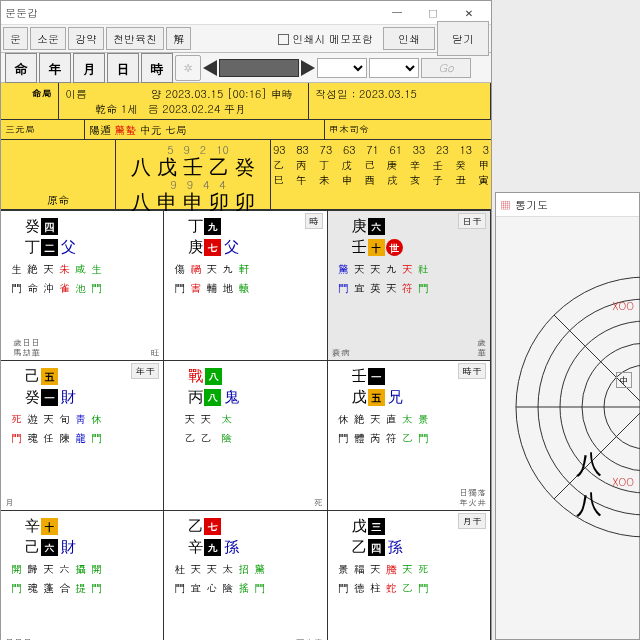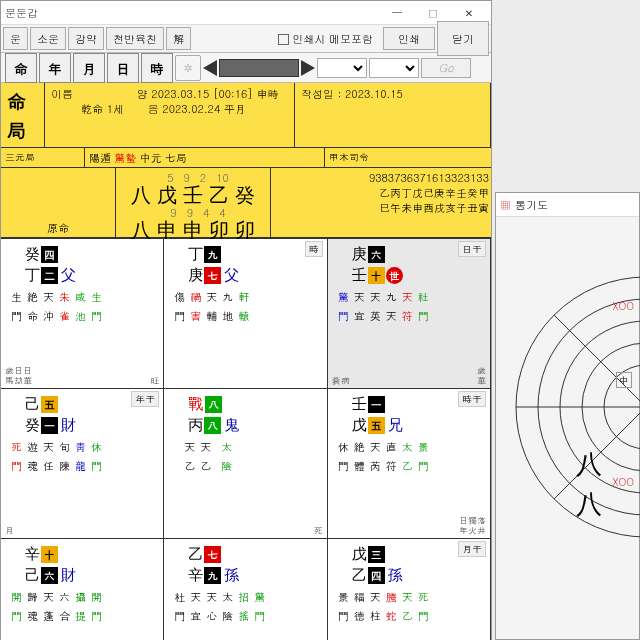--- a/index.html
+++ b/index.html
@@ -16,32 +16,32 @@
 .bigbtn{border:1px solid #888;background:#f0f0f0;padding:4px 8px;font-size:14px;font-weight:bold}
 .gear{width:26px;height:26px;border:1px solid #aaa;border-radius:2px;display:flex;align-items:center;justify-content:center;color:#bbb}
 .tri{width:0;height:0;border-top:8px solid transparent;border-bottom:8px solid transparent}
 .tri.l{border-right:14px solid #333}
 .tri.r{border-left:14px solid #333}
 .slider{flex:0 0 80px;height:18px;background:#666;border:1px solid #333}
 .dd{width:50px;height:20px;border:1px solid #aaa;background:#fff}
 .go{width:50px;height:20px;border:1px solid #aaa;background:#f0f0f0;color:#aaa;display:flex;align-items:center;justify-content:center;font-style:italic}
 .infobar{display:flex;border-bottom:1px solid #333}
 .infobar>div{border-right:1px solid #333;padding:3px 6px}
-.ib1{width:44px;font-size:20px;font-weight:bold;text-align:left}
+.ib1{width:58px;font-size:10px;font-weight:bold;text-align:right}
 .ib2{width:250px}
 .ib3{flex:1}
 .sub{display:flex;border-bottom:1px solid #333}
 .sub>div{border-right:1px solid #333;padding:2px 4px;font-size:10px}
 .pillars{display:flex;border-bottom:1px solid #333;height:70px}
 .pcol{border-right:1px solid #333;padding:2px;text-align:center;font-size:10px}
 .pc1{flex:0 0 115px;display:flex;flex-direction:column;justify-content:flex-end}
 .pc3{flex:0 0 155px}
 .pc4{flex:1}
 .bigch{font-size:20px;font-family:serif;line-height:1}
-.numrow{display:flex;justify-content:flex-end;font-size:10px}
+.numrow{display:flex;justify-content:space-between;font-size:10px}
 .grid3{display:grid;grid-template-columns:1fr 1fr 1fr;grid-template-rows:repeat(3,150px);border-top:1px solid #333}
 .cell{border-right:1px solid #333;border-bottom:1px solid #333;position:relative;padding:4px;background:#fff}
 .cell.hl{background:#e8e8e8}
 .corner{position:absolute;top:2px;right:4px;background:#f0f0f0;border:1px solid #ccc;padding:0 3px;font-size:10px}
 .clineA{display:flex;align-items:center;gap:1px;margin:2px 0 1px 20px}
 .ch{font-size:15px;font-family:serif}
 .box{width:17px;height:17px;display:inline-flex;align-items:center;justify-content:center;color:#fff;font-weight:bold;font-size:11px}
 .box.bk{background:#000}.box.rd{background:#d00}.box.gn{background:#0a0}.box.yl{background:#ea0;color:#000}.box.wcir{background:#d00;border-radius:50%}
 .rel{font-size:15px;color:#00a;font-family:serif;margin-left:2px}
 .stats{display:flex;gap:5px;margin-top:6px;font-size:12px;font-family:serif;padding-left:6px}
@@ -95,24 +95,24 @@
     <select class="dd"></select>
     <div class="go">Go</div>
   </div>
 
   <div class="infobar">
     <div class="ib1">命局</div>
     <div class="ib2">
       <div><span>이름</span>
            <span style="margin-left:60px">양  2023.03.15  [00:16]   申時</span></div>
       <div><span style="margin-left:30px">乾命 1세</span>
-           <span style="margin-left:20px">음  2023.02.24  平月</span></div>
+           <span style="margin-left:6px">음  2023.02.24  平月</span></div>
     </div>
     <div class="ib3">
-      <div>작성일 : 2023.10.15</div>
+      <div>작성일 : 2023.03.15</div>
     </div>
   </div>
 
   <div class="sub">
     <div style="width:84px">三元局</div>
     <div style="width:240px">
       <span>陽遁</span> <span class="c-r">驚蟄</span> <span>中元</span> <span>七局</span>
     </div>
     <div style="flex:1;border-right:none">甲木司令</div>
   </div>
@@ -211,21 +211,21 @@
           <span class="c-g">生</span>
         </div>
         <div class="stats">
           <span class="c-k">門</span>
           <span class="c-k">命</span>
           <span class="c-k">沖</span>
           <span class="c-r">雀</span>
           <span class="c-g">池</span>
           <span class="c-g">門</span>
         </div>
-        <div class="tiny" style="left:4px">歲日日<br>馬劫華</div>
+        <div class="tiny" style="left:12px">歲日日<br>馬劫華</div>
         <div class="tiny" style="right:4px;text-align:right">旺</div>
       </div>
       <div class="cell">
         <div class="corner">時</div>
         <div class="clineA">
           <span class="ch">丁</span>
           <span class="box bk">九</span>
         </div>
         <div class="clineA">
           <span class="ch">庚</span>

